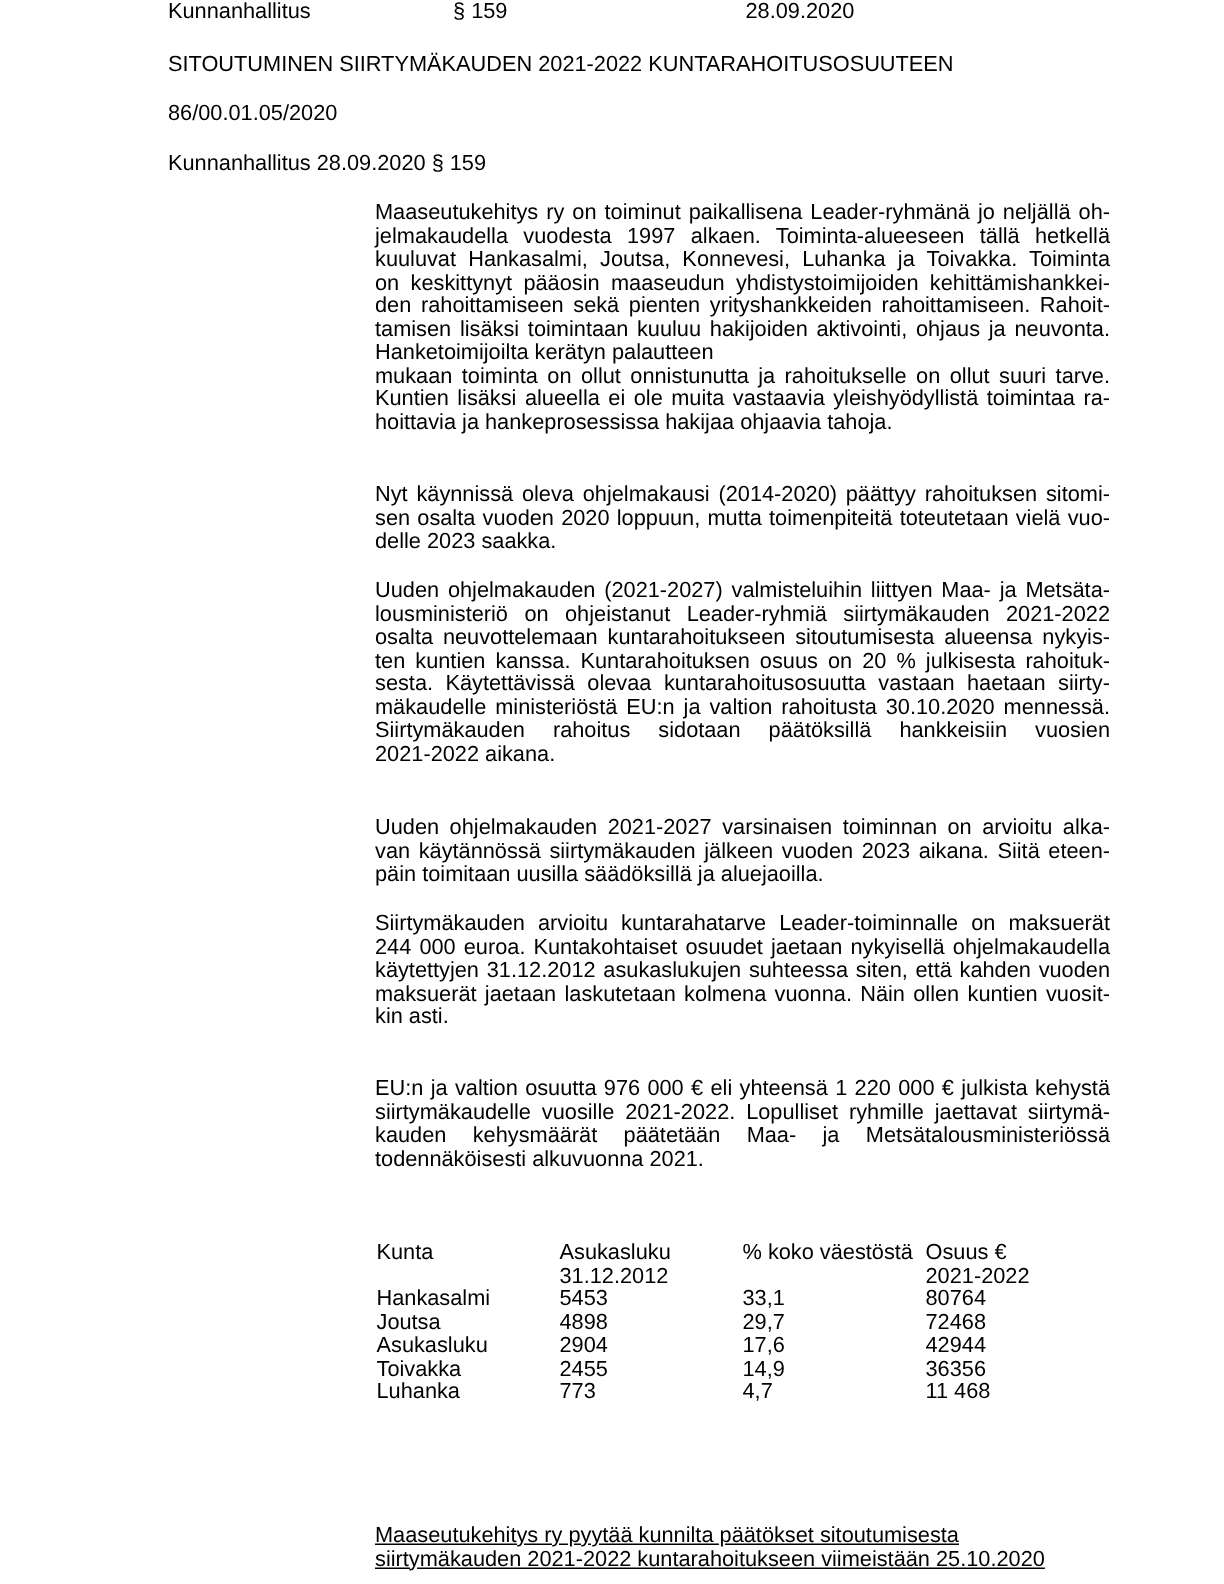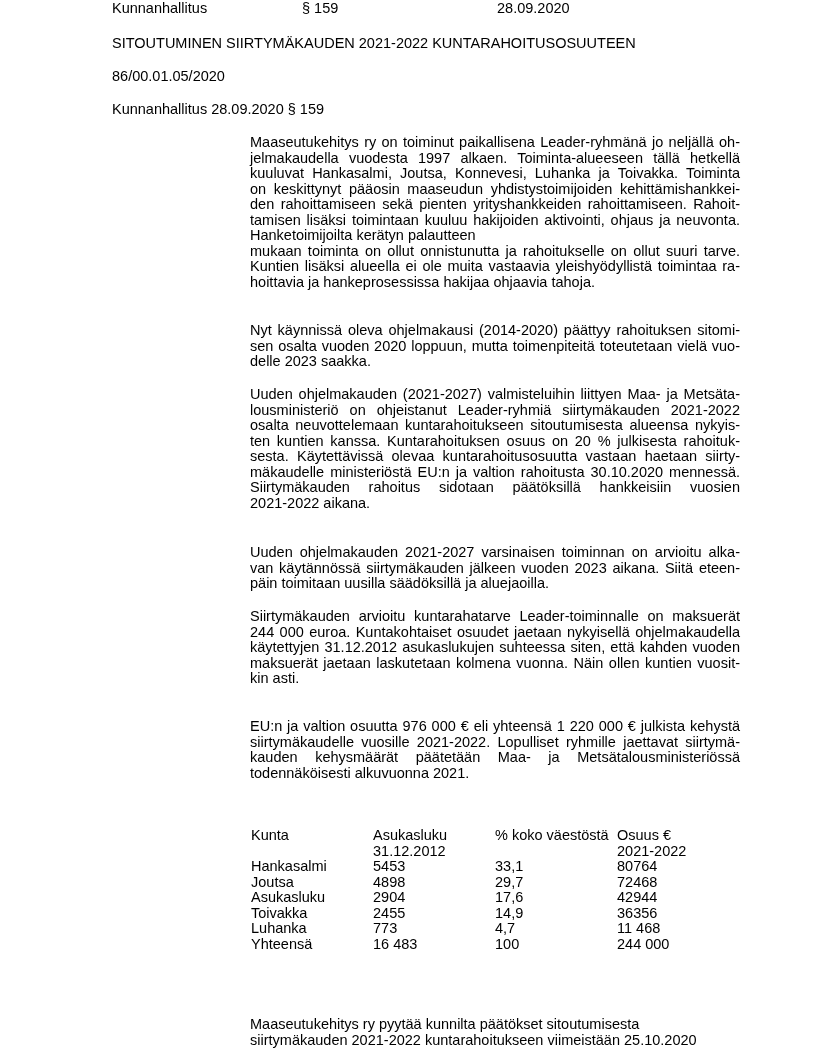--- a/index.html
+++ b/index.html
@@ -117,25 +117,19 @@
       <td>2455</td>
       <td>14,9</td>
       <td>36356</td>
     </tr>
     <tr>
       <td>Luhanka</td>
       <td>773</td>
       <td>4,7</td>
       <td>11 468</td>
     </tr>
-    <tr>
-      <td>Yhteensä</td>
-      <td>16 483</td>
-      <td>100</td>
-      <td>244 000</td>
-    </tr>
   </tbody>
 </table>
 
-<div class="para" style="top:1017px;">
+<div class="para" style="top:1017px;text-decoration:underline;">
   <span class="ln">Maaseutukehitys ry pyytää kunnilta päätökset sitoutumisesta</span>
   <span class="ln">siirtymäkauden 2021-2022 kuntarahoitukseen  viimeistään 25.10.2020</span>
 </div>
 
 </body></html>

